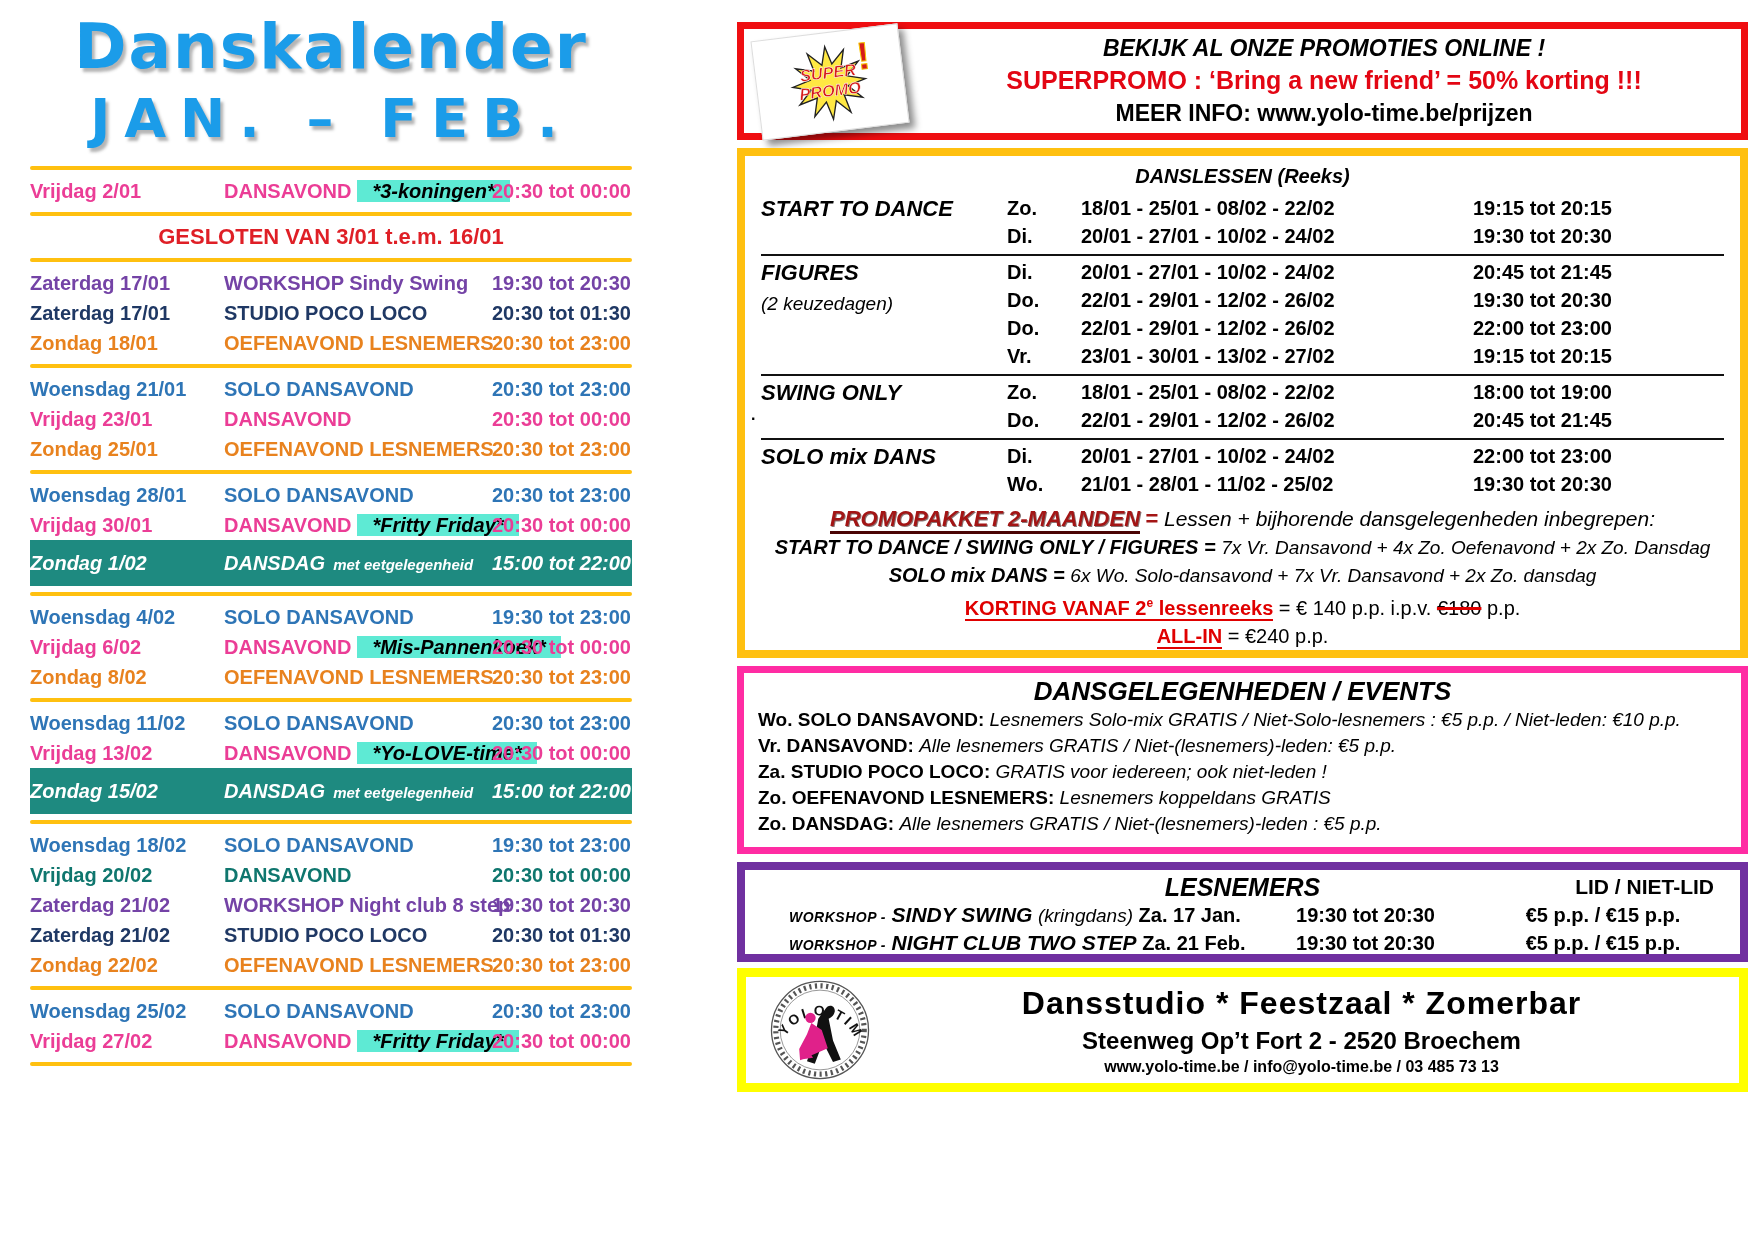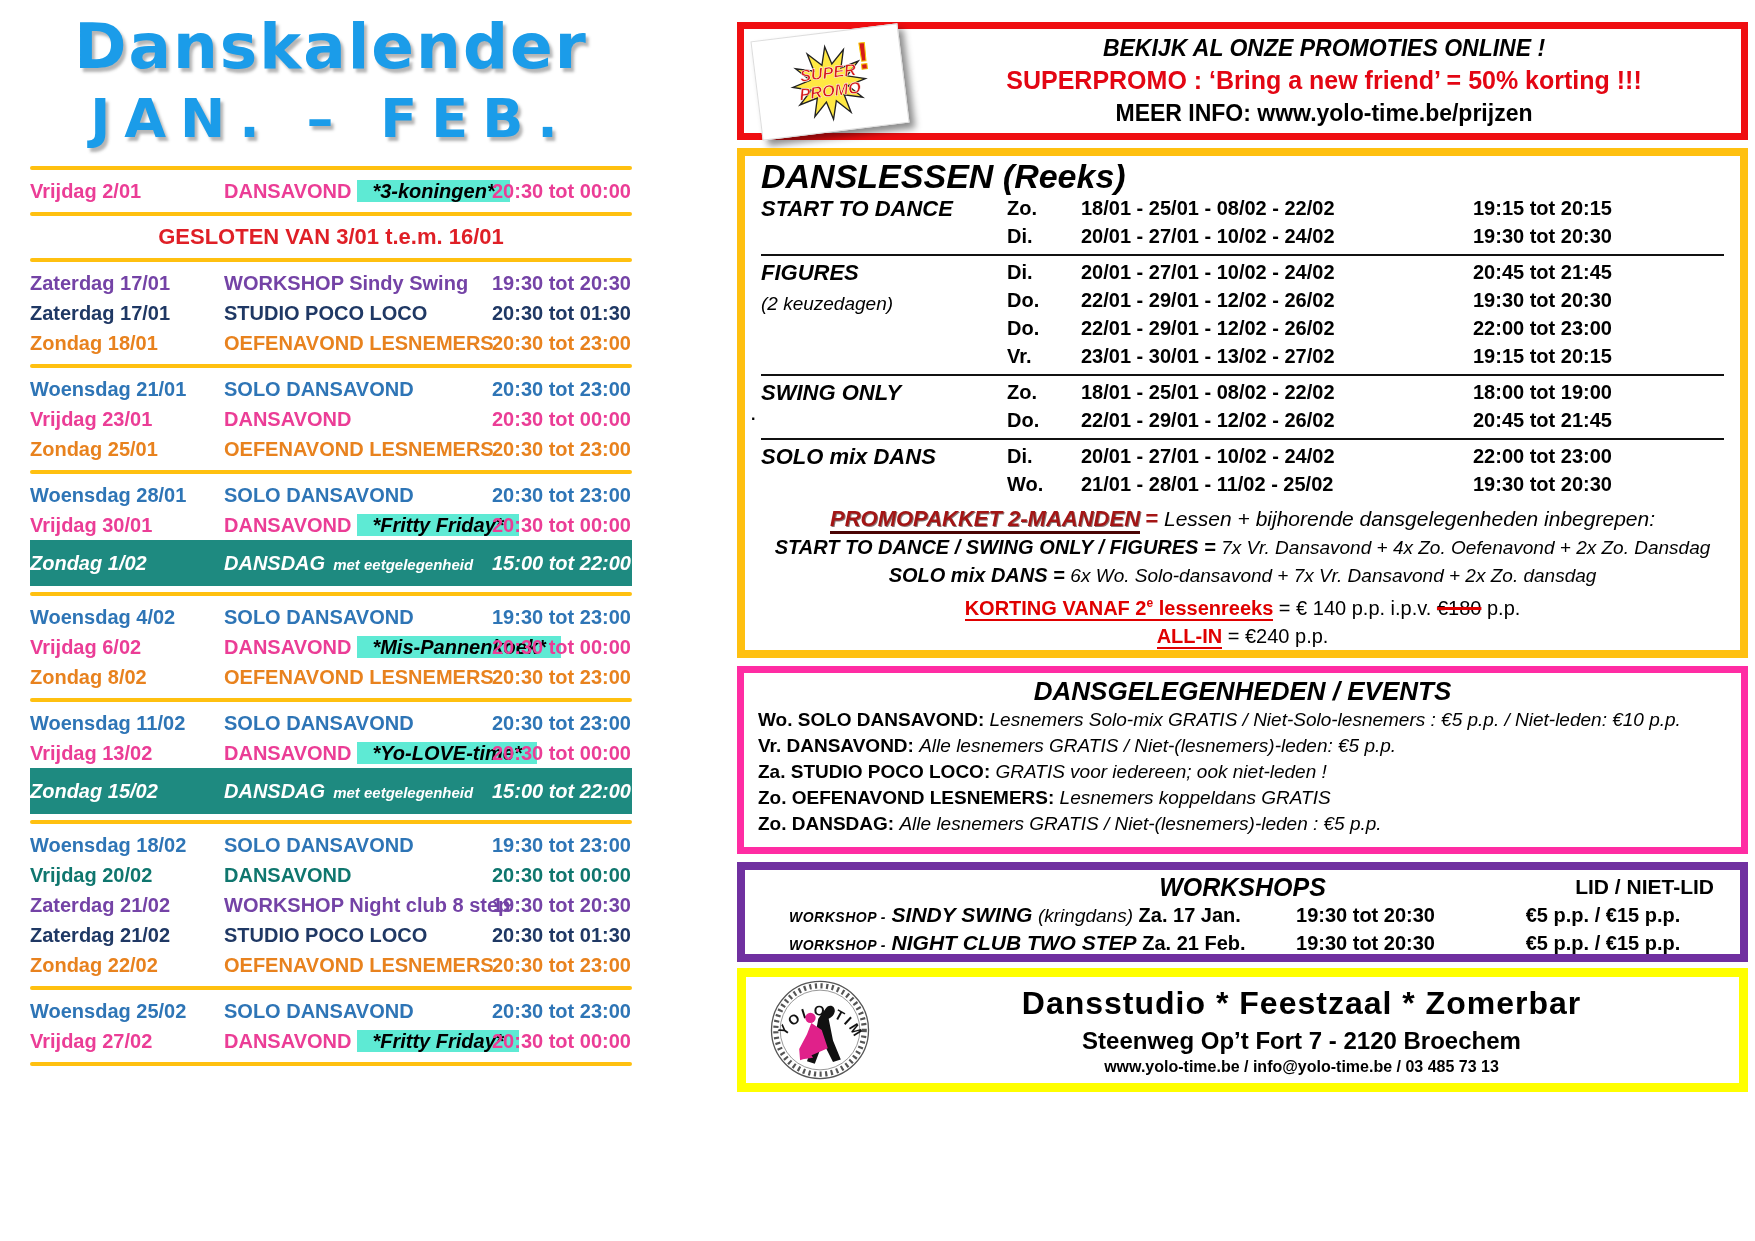--- a/index.html
+++ b/index.html
@@ -31,21 +31,21 @@
   .promo-card{position:absolute;left:12px;top:3px;width:146px;height:98px;background:#fff;
               transform:rotate(-7deg);box-shadow:5px 6px 7px rgba(0,0,0,.45);border:1px solid #ddd;}
   .promo-lines{position:absolute;left:175px;right:12px;top:4px;bottom:4px;display:flex;
                flex-direction:column;justify-content:space-around;text-align:center;}
   .p1{font-weight:700;font-style:italic;font-size:23px;}
   .p2{font-weight:800;font-size:25px;color:#E30613;}
   .p3{font-weight:600;font-size:23px;}
 
   
   .lessons-box{top:126px;height:510px;border:8px solid #FFC010;padding:4px 16px;}
-  .box-title{text-align:left;font-weight:800;font-style:italic;font-size:34px;line-height:32px;}
+  .box-title{text-align:center;font-weight:800;font-style:italic;font-size:20px;line-height:32px;}
   .course{display:flex;border-top:2px solid #111;padding:3px 0;}
   .course.first{border-top:none;}
   .course-left{width:246px;flex:none;}
   .course-name{font-weight:800;font-style:italic;font-size:22px;line-height:28px;}
   .course-note{font-style:italic;font-size:19px;margin-top:6px;}
   .session{display:flex;font-weight:700;font-size:20px;line-height:26px;margin-bottom:2px;white-space:nowrap;}
   .s-day{width:74px;flex:none;}
   .s-dates{width:392px;flex:none;}
   .s-time{flex:1;}
   .stray-dot{position:absolute;left:6px;top:250px;font-size:16px;font-weight:700;}
@@ -410,21 +410,21 @@
   <div class="ev-line"><span class="ev-label">Za. STUDIO POCO LOCO:</span> <span class="ev-text">GRATIS voor iedereen; ook niet-leden !</span></div>
 
   <div class="ev-line"><span class="ev-label">Zo. OEFENAVOND LESNEMERS:</span> <span class="ev-text">Lesnemers koppeldans GRATIS</span></div>
 
   <div class="ev-line"><span class="ev-label">Zo. DANSDAG:</span> <span class="ev-text">Alle lesnemers GRATIS  /  Niet-(lesnemers)-leden : €5 p.p.</span></div>
 </div>
     </div>
 
     <div class="box workshops-box">
       <div class="ws-header">
-        <div class="ws-title">WORKSHOPS</div>
+        <div class="ws-title">LESNEMERS</div>
         <div class="ws-lid">LID / NIET-LID</div>
       </div>
       <div>
   <div class="ws-row">
     <div class="ws-name"><span class="ws-prefix">WORKSHOP -</span> <span class="ws-nm">SINDY SWING</span> <span class="ws-note">(kringdans)</span> <span class="ws-date">Za. 17 Jan.</span></div>
     <div class="ws-time">19:30 tot 20:30</div>
     <div class="ws-price">€5 p.p. / €15 p.p.</div>
   </div>
 
   <div class="ws-row">
@@ -448,19 +448,19 @@
             <textPath href="#lgarc" startOffset="6%">YOLO TIME</textPath>
           </text>
           <path d="M66,36 c4,-7 12,-4 11,3 c-1,5 -4,6 -7,8 l5,25 9,22 -9,3 -10,-20 -3,1 -8,21 -9,-3 9,-27 4,-22 z" fill="#111"></path>
           <circle cx="49" cy="46" r="6" fill="#E0218A"></circle>
           <path d="M50,52 l12,8 7,21 -32,14 -1,-13 9,-17 z" fill="#E0218A"></path>
           <path d="M38,94 l10,-8 4,6 z" fill="#E0218A"></path>
         </svg>
       </div>
       <div class="f-lines">
         <div class="f1">Dansstudio  *  Feestzaal  *  Zomerbar</div>
-        <div class="f2">Steenweg Op’t Fort 7 - 2120 Broechem</div>
+        <div class="f2">Steenweg Op’t Fort 2 - 2520 Broechem</div>
         <div class="f3">www.yolo-time.be / info@yolo-time.be / 03 485 73 13</div>
       </div>
     </div>
 
   </div>
 </div>
 
 </body></html>

